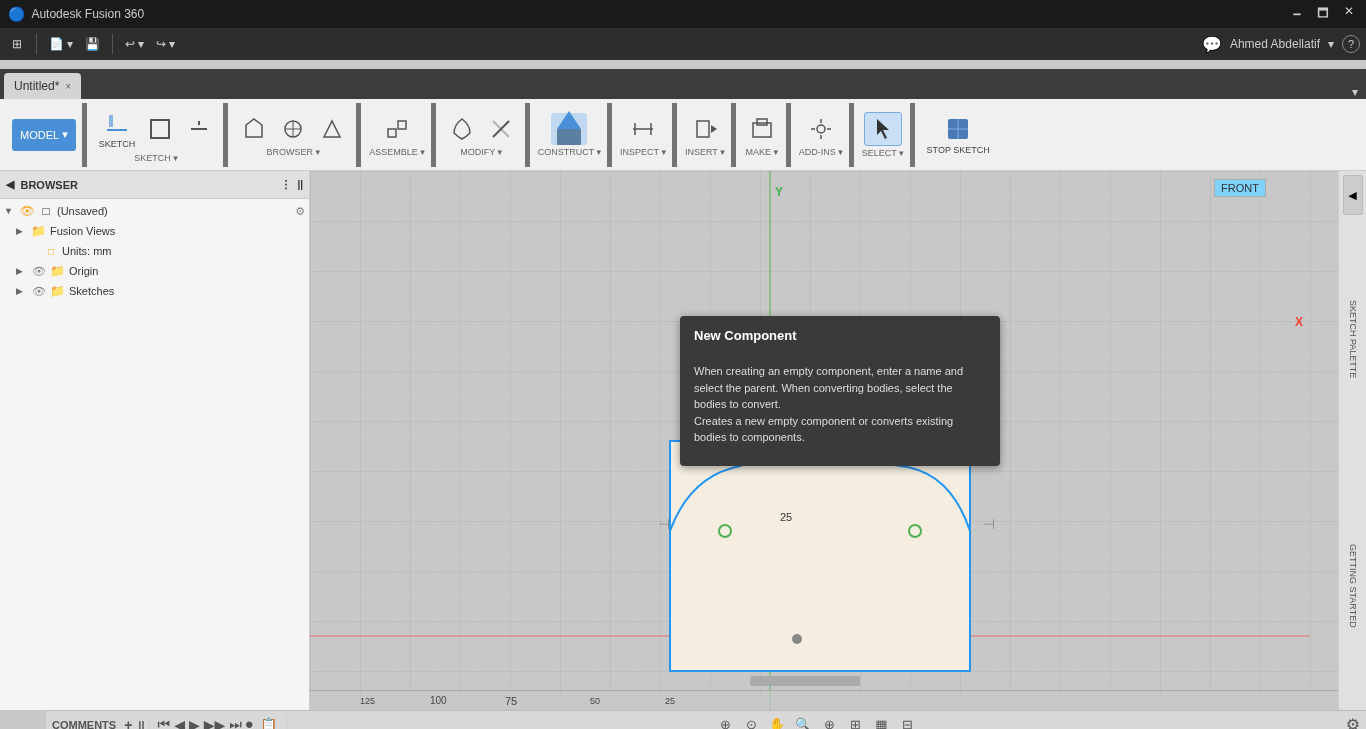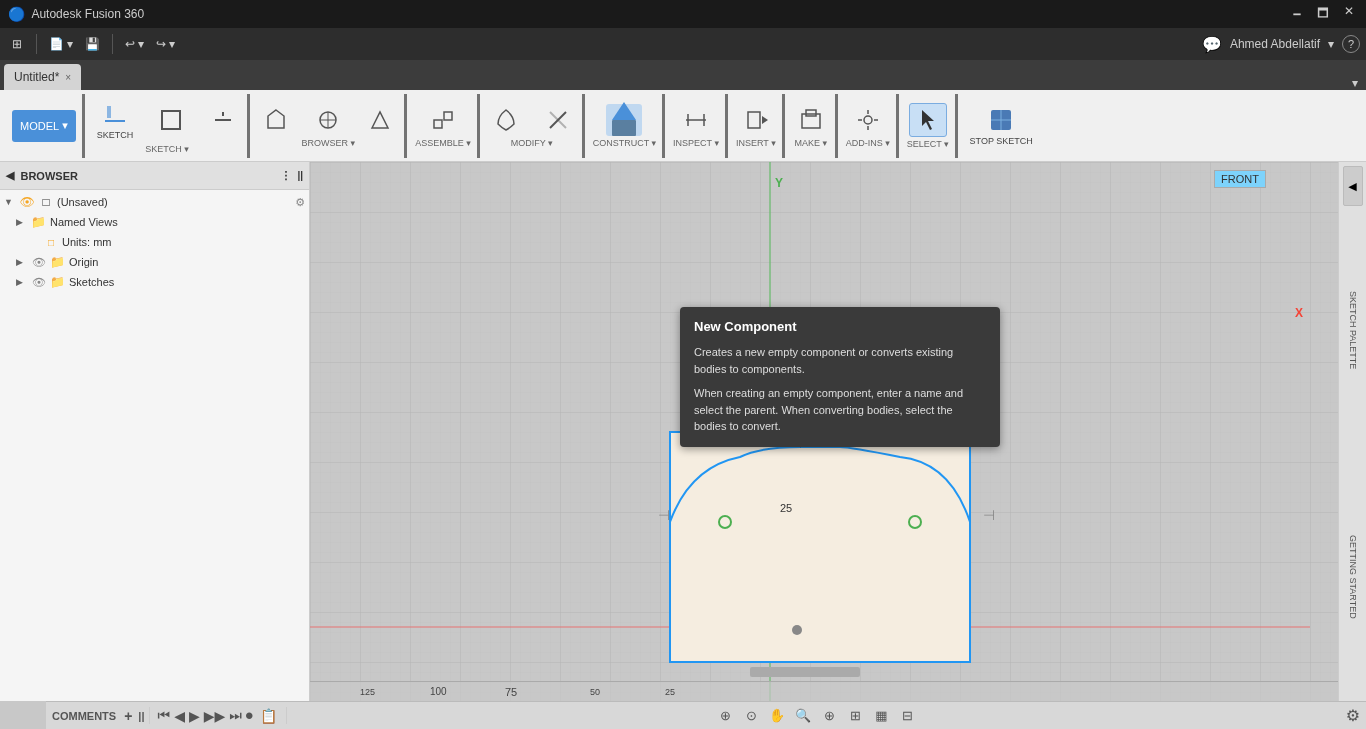--- a/index.html
+++ b/index.html
@@ -35,20 +35,21 @@
     .menu-btn { display: flex; align-items: center; gap: 3px; cursor: pointer; padding: 2px 4px; border-radius: 2px; color: #ccc; font-size: 12px; }
     #user-area { margin-left: auto; display: flex; align-items: center; gap: 8px; color: #ccc; font-size: 12px; }
 
     
     #tab-bar {
       height: 30px;
       background: #3c3c3c;
       display: flex;
       align-items: flex-end;
       padding-left: 4px;
+      margin-top: 9px;
     }
     .tab {
       height: 26px;
       background: #d4d4d4;
       border-radius: 4px 4px 0 0;
       display: flex;
       align-items: center;
       padding: 0 10px;
       font-size: 12px;
       color: #333;
@@ -66,21 +67,21 @@
       display: flex;
       align-items: center;
       padding: 4px 6px;
       gap: 2px;
       overflow: hidden;
     }
     .tb-group {
       display: flex;
       flex-direction: column;
       align-items: center;
-      border-right: 3px solid #737373;
+      border-right: 5px solid #737373;
       padding: 0 6px;
       height: 64px;
       justify-content: center;
     }
     .tb-group:last-child { border-right: none; }
     .tb-btn {
       display: flex;
       flex-direction: column;
       align-items: center;
       cursor: pointer;
@@ -88,21 +89,21 @@
       border-radius: 3px;
       font-size: 10px;
       color: #333;
       gap: 2px;
       min-width: 36px;
     }
     .tb-btn.active { background: #c0d8f0; }
     .tb-icon { width: 28px; height: 28px; display: flex; align-items: center; justify-content: center; font-size: 18px; }
     .tb-label { font-size: 9px; color: #444; white-space: nowrap; }
     .tb-group-label { font-size: 9px; color: #666; margin-top: 2px; }
-    .tb-row { display: flex; gap: 16px; align-items: center; }
+    .tb-row { display: flex; gap: 3px; align-items: center; }
     .model-btn {
       background: #4a90d9;
       color: white;
       border-radius: 3px;
       padding: 4px 8px;
       font-size: 11px;
       cursor: pointer;
       display: flex;
       align-items: center;
       gap: 3px;
@@ -176,21 +177,21 @@
       top: 145px;
       width: 320px;
       background: #3a3a3a;
       color: #eee;
       border-radius: 4px;
       padding: 12px 14px;
       font-size: 12px;
       z-index: 100;
       box-shadow: 0 2px 8px rgba(0,0,0,0.4);
     }
-    #tooltip h3 { font-size: 13px; font-weight: bold; color: #fff; margin-bottom: 10px; }
+    #tooltip h3 { font-size: 13px; font-weight: bold; color: #fff; margin-bottom: 20px; }
     #tooltip p { line-height: 1.5; color: #ddd; font-size: 11px; }
 
     
     #viewport-front {
       position: absolute;
       top: 8px;
       right: 100px;
       background: #7dd3fc;
       border: 1px solid #aaa;
       padding: 2px 6px;
@@ -533,21 +534,21 @@
         <span class="tree-arrow">▼</span>
         <span class="tree-icon" style="color:#f5a623;">👁</span>
         <span class="tree-icon" style="font-size:12px;">□</span>
         <span class="tree-label">(Unsaved)</span>
         <span style="font-size:11px;color:#888;">⚙</span>
       </div>
 
       <div class="tree-item tree-indent-1">
         <span class="tree-arrow">▶</span>
         <span class="tree-icon">📁</span>
-        <span class="tree-label">Named Views</span>
+        <span class="tree-label">Fusion Views</span>
       </div>
 
       <div class="tree-item tree-indent-2">
         <span class="tree-arrow"></span>
         <span class="tree-icon" style="color:#f5a623;font-size:10px;">□</span>
         <span class="tree-label">Units: mm</span>
       </div>
 
       <div class="tree-item tree-indent-1">
         <span class="tree-arrow">▶</span>
@@ -608,22 +609,22 @@
 
       <text x="465" y="25" font-size="12" fill="#4caf50" font-weight="bold">Y</text>
 
       <text x="985" y="155" font-size="12" fill="#f44336" font-weight="bold">X</text>
     </svg>
 
     <div id="viewport-front">FRONT</div>
 
     <div id="tooltip">
       <h3>New Component</h3>
+      <p>When creating an empty component, enter a name and select the parent. When converting bodies, select the bodies to convert.</p>
       <p style="margin-bottom:8px;">Creates a new empty component or converts existing bodies to components.</p>
-      <p>When creating an empty component, enter a name and select the parent. When converting bodies, select the bodies to convert.</p>
     </div>
 
     <div style="position:absolute;right:0;top:0;bottom:0;width:28px;background:#e0e0e0;border-left:1px solid #ccc;display:flex;flex-direction:column;align-items:center;">
 
       <div style="width:20px;height:40px;background:#ccc;border:1px solid #bbb;border-radius:2px;display:flex;align-items:center;justify-content:center;cursor:pointer;margin-top:4px;font-size:11px;">◀</div>
 
       <div style="flex:1;display:flex;align-items:center;justify-content:center;">
         <span class="vertical-label">SKETCH PALETTE</span>
       </div>
 

